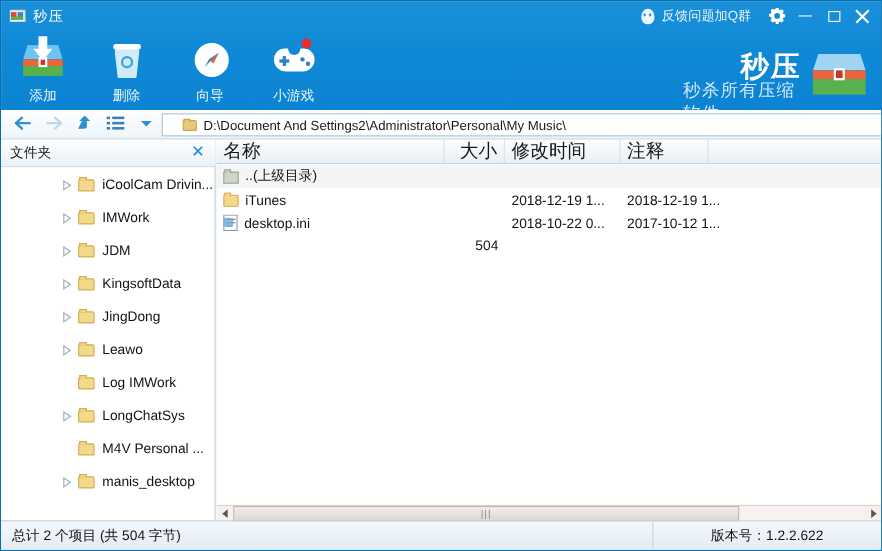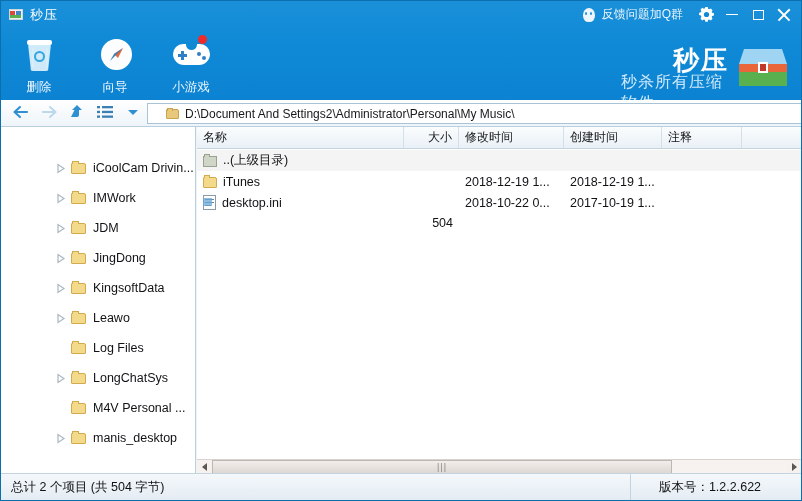--- a/index.html
+++ b/index.html
@@ -166,21 +166,21 @@
   .tnode .exp { position:absolute; left:54px; width:11px; height:11px; }
   .tnode .exp svg { display:block; }
   .tnode .fi { width:16px; height:14px; position:relative; margin-left:20px; margin-right:6px; }
   .tnode .fi .bk { position:absolute; left:0; top:2px; width:15px; height:11px; background:#f3d98a; border:1px solid #d3ab4e; border-radius:1px 2px 1px 1px; }
   .tnode .fi .tb { position:absolute; left:1px; top:0px; width:7px; height:3px; background:#f3d98a; border:1px solid #d3ab4e; border-bottom:none; }
   .tnode .nm { font-size:12.5px; color:#101214; white-space:nowrap; }
 
   
   .list { position:absolute; left:196px; top:126px; width:604px; height:346px; background:#ffffff; }
   .lhead { display:flex; height:22px; background:linear-gradient(180deg,#fbfdfe,#e9f0f6); border-bottom:1px solid #c3d4e0; }
-  .lhead div { font-size:12px; color:#16181a; border-right:1px solid #d3e0ea; display:flex; align-items:center; padding:0 6px; }
+  .lhead div { font-size:17px; color:#16181a; border-right:1px solid #d3e0ea; display:flex; align-items:center; padding:0 6px; }
   .col-name { width:207px; }
   .col-size { width:55px; justify-content:flex-end; }
   .col-mod  { width:105px; }
   .col-cre  { width:98px; }
   .col-note { width:80px; }
   .col-end  { flex:1; border-right:none !important; }
 
   .rows { position:absolute; left:0; top:23px; width:604px; height:300px; overflow:hidden; }
   .row { display:flex; height:21px; align-items:center; cursor:pointer; }
   .row.alt { background:#f4f4f4; }
@@ -213,21 +213,21 @@
                 display:flex; align-items:center; justify-content:center;}
   .hsb .grip { color:#8d8682; font-size:9px; letter-spacing:1px; }
 
   
   .status {
     position:absolute; left:0; top:472px; width:800px; height:27px;
     background:linear-gradient(180deg,#f4f8fb,#e4ecf3); border-top:1px solid #c3d4e0;
     display:flex; align-items:center;
   }
   .status .left { margin-left:10px; font-size:12.5px; color:#101214; }
-  .status .vbox { position:absolute; right:12px; top:0; width:159px; height:26px;
+  .status .vbox { position:absolute; right:0; top:0; width:208px; height:26px;
                   border-left:1px solid #c3d4e0; display:flex; align-items:center; justify-content:center; }
   .status .ver { font-size:12.5px; color:#101214; }
 </style>
 </head>
 <body>
 
 <div id="app">
 
   <div class="header">
 
@@ -267,20 +267,36 @@
           <span class="close-glyph">
               <i></i>
               <i></i>
             </span>
         </div>
       </div>
     </div>
 
     <div class="bigbar">
 
+      <div class="bigbtn">
+        <span class="art">
+          <span class="arch">
+            <span class="lidL"></span>
+              <span class="mid"></span>
+              <span class="bot"></span>
+            <span class="lock"></span>
+              <span class="lockh"></span>
+          </span>
+          <span class="arrowdown">
+              <span class="stem"></span>
+              <span class="head"></span>
+            </span>
+        </span>
+        <span class="lbl">添加</span>
+      </div>
 
 
       <div class="bigbtn">
         <span class="art">
           <span class="bin">
             <span class="body"></span>
               <span class="lid"></span>
             <span class="s1"></span>
               <span class="s2"></span>
               <span class="rec"></span>
@@ -385,20 +401,24 @@
       <span class="path" title="D:\Document And Settings2\Administrator\Personal\My Music\">D:\Document And Settings2\Administrator\Personal\My Music\</span>
       <span class="caret">
         <svg width="12" height="8" viewBox="0 0 12 8">
             <path d="M1 2 L6 7 L11 2 Z" fill="#3b7fb5"></path>
           </svg>
       </span>
     </div>
   </div>
 
   <div class="side">
+    <div class="side-head">
+      <span class="t">文件夹</span>
+      <span class="x">✕</span>
+    </div>
     <div class="tree" id="tree">
         <div class="tnode">
           <span class="exp">
             <svg width="11" height="11" viewBox="0 0 11 11">
               <path d="M3 1.5 L3 9.5 L9 5.5 Z" fill="none" stroke="#a9b6c0" stroke-width="1.2"></path>
             </svg>
           </span>
           <span class="fi">
             <span class="bk"></span>
             <span class="tb"></span>
@@ -432,52 +452,52 @@
         <div class="tnode">
           <span class="exp">
             <svg width="11" height="11" viewBox="0 0 11 11">
               <path d="M3 1.5 L3 9.5 L9 5.5 Z" fill="none" stroke="#a9b6c0" stroke-width="1.2"></path>
             </svg>
           </span>
           <span class="fi">
             <span class="bk"></span>
             <span class="tb"></span>
           </span>
+          <span class="nm">KingsoftData</span>
+        </div>
+        <div class="tnode">
+          <span class="exp">
+            <svg width="11" height="11" viewBox="0 0 11 11">
+              <path d="M3 1.5 L3 9.5 L9 5.5 Z" fill="none" stroke="#a9b6c0" stroke-width="1.2"></path>
+            </svg>
+          </span>
+          <span class="fi">
+            <span class="bk"></span>
+            <span class="tb"></span>
+          </span>
           <span class="nm">JingDong</span>
         </div>
         <div class="tnode">
           <span class="exp">
             <svg width="11" height="11" viewBox="0 0 11 11">
               <path d="M3 1.5 L3 9.5 L9 5.5 Z" fill="none" stroke="#a9b6c0" stroke-width="1.2"></path>
             </svg>
           </span>
           <span class="fi">
             <span class="bk"></span>
             <span class="tb"></span>
           </span>
-          <span class="nm">KingsoftData</span>
-        </div>
-        <div class="tnode">
-          <span class="exp">
-            <svg width="11" height="11" viewBox="0 0 11 11">
-              <path d="M3 1.5 L3 9.5 L9 5.5 Z" fill="none" stroke="#a9b6c0" stroke-width="1.2"></path>
-            </svg>
-          </span>
-          <span class="fi">
-            <span class="bk"></span>
-            <span class="tb"></span>
-          </span>
           <span class="nm">Leawo</span>
         </div>
         <div class="tnode">
           <span class="fi">
             <span class="bk"></span>
             <span class="tb"></span>
           </span>
-          <span class="nm">Log Files</span>
+          <span class="nm">Log IMWork</span>
         </div>
         <div class="tnode">
           <span class="exp">
             <svg width="11" height="11" viewBox="0 0 11 11">
               <path d="M3 1.5 L3 9.5 L9 5.5 Z" fill="none" stroke="#a9b6c0" stroke-width="1.2"></path>
             </svg>
           </span>
           <span class="fi">
             <span class="bk"></span>
             <span class="tb"></span>
@@ -505,21 +525,20 @@
         </div>
       </div>
 
   </div>
 
   <div class="list">
     <div class="lhead" id="lhead">
         <div class="col-name">名称</div>
         <div class="col-size">大小</div>
         <div class="col-mod">修改时间</div>
-        <div class="col-cre">创建时间</div>
         <div class="col-note">注释</div>
         <div class="col-end"></div>
       </div>
     <div class="rows" id="rows">
         <div class="row alt">
           <span class="c name">
             <span class="ico-up">
               <span class="bk"></span>
               <span class="tb"></span>
             </span>
@@ -549,21 +568,21 @@
               <span class="pg"></span>
               <span class="g1"></span>
               <span class="g2"></span>
               <span class="g3"></span>
               <span class="cg"></span>
             </span>
             <span>desktop.ini</span>
           </span>
           <span class="c size">504</span>
           <span class="c mod">2018-10-22 0...</span>
-          <span class="c cre">2017-10-19 1...</span>
+          <span class="c cre">2017-10-12 1...</span>
           <span class="c note"></span>
         </div>
       </div>
   </div>
 
   <div class="hsb">
     <div class="ar">
       <svg width="8" height="10" viewBox="0 0 8 10">
           <path d="M6 1 L1 5 L6 9 Z" fill="#5b5650"></path>
         </svg>

